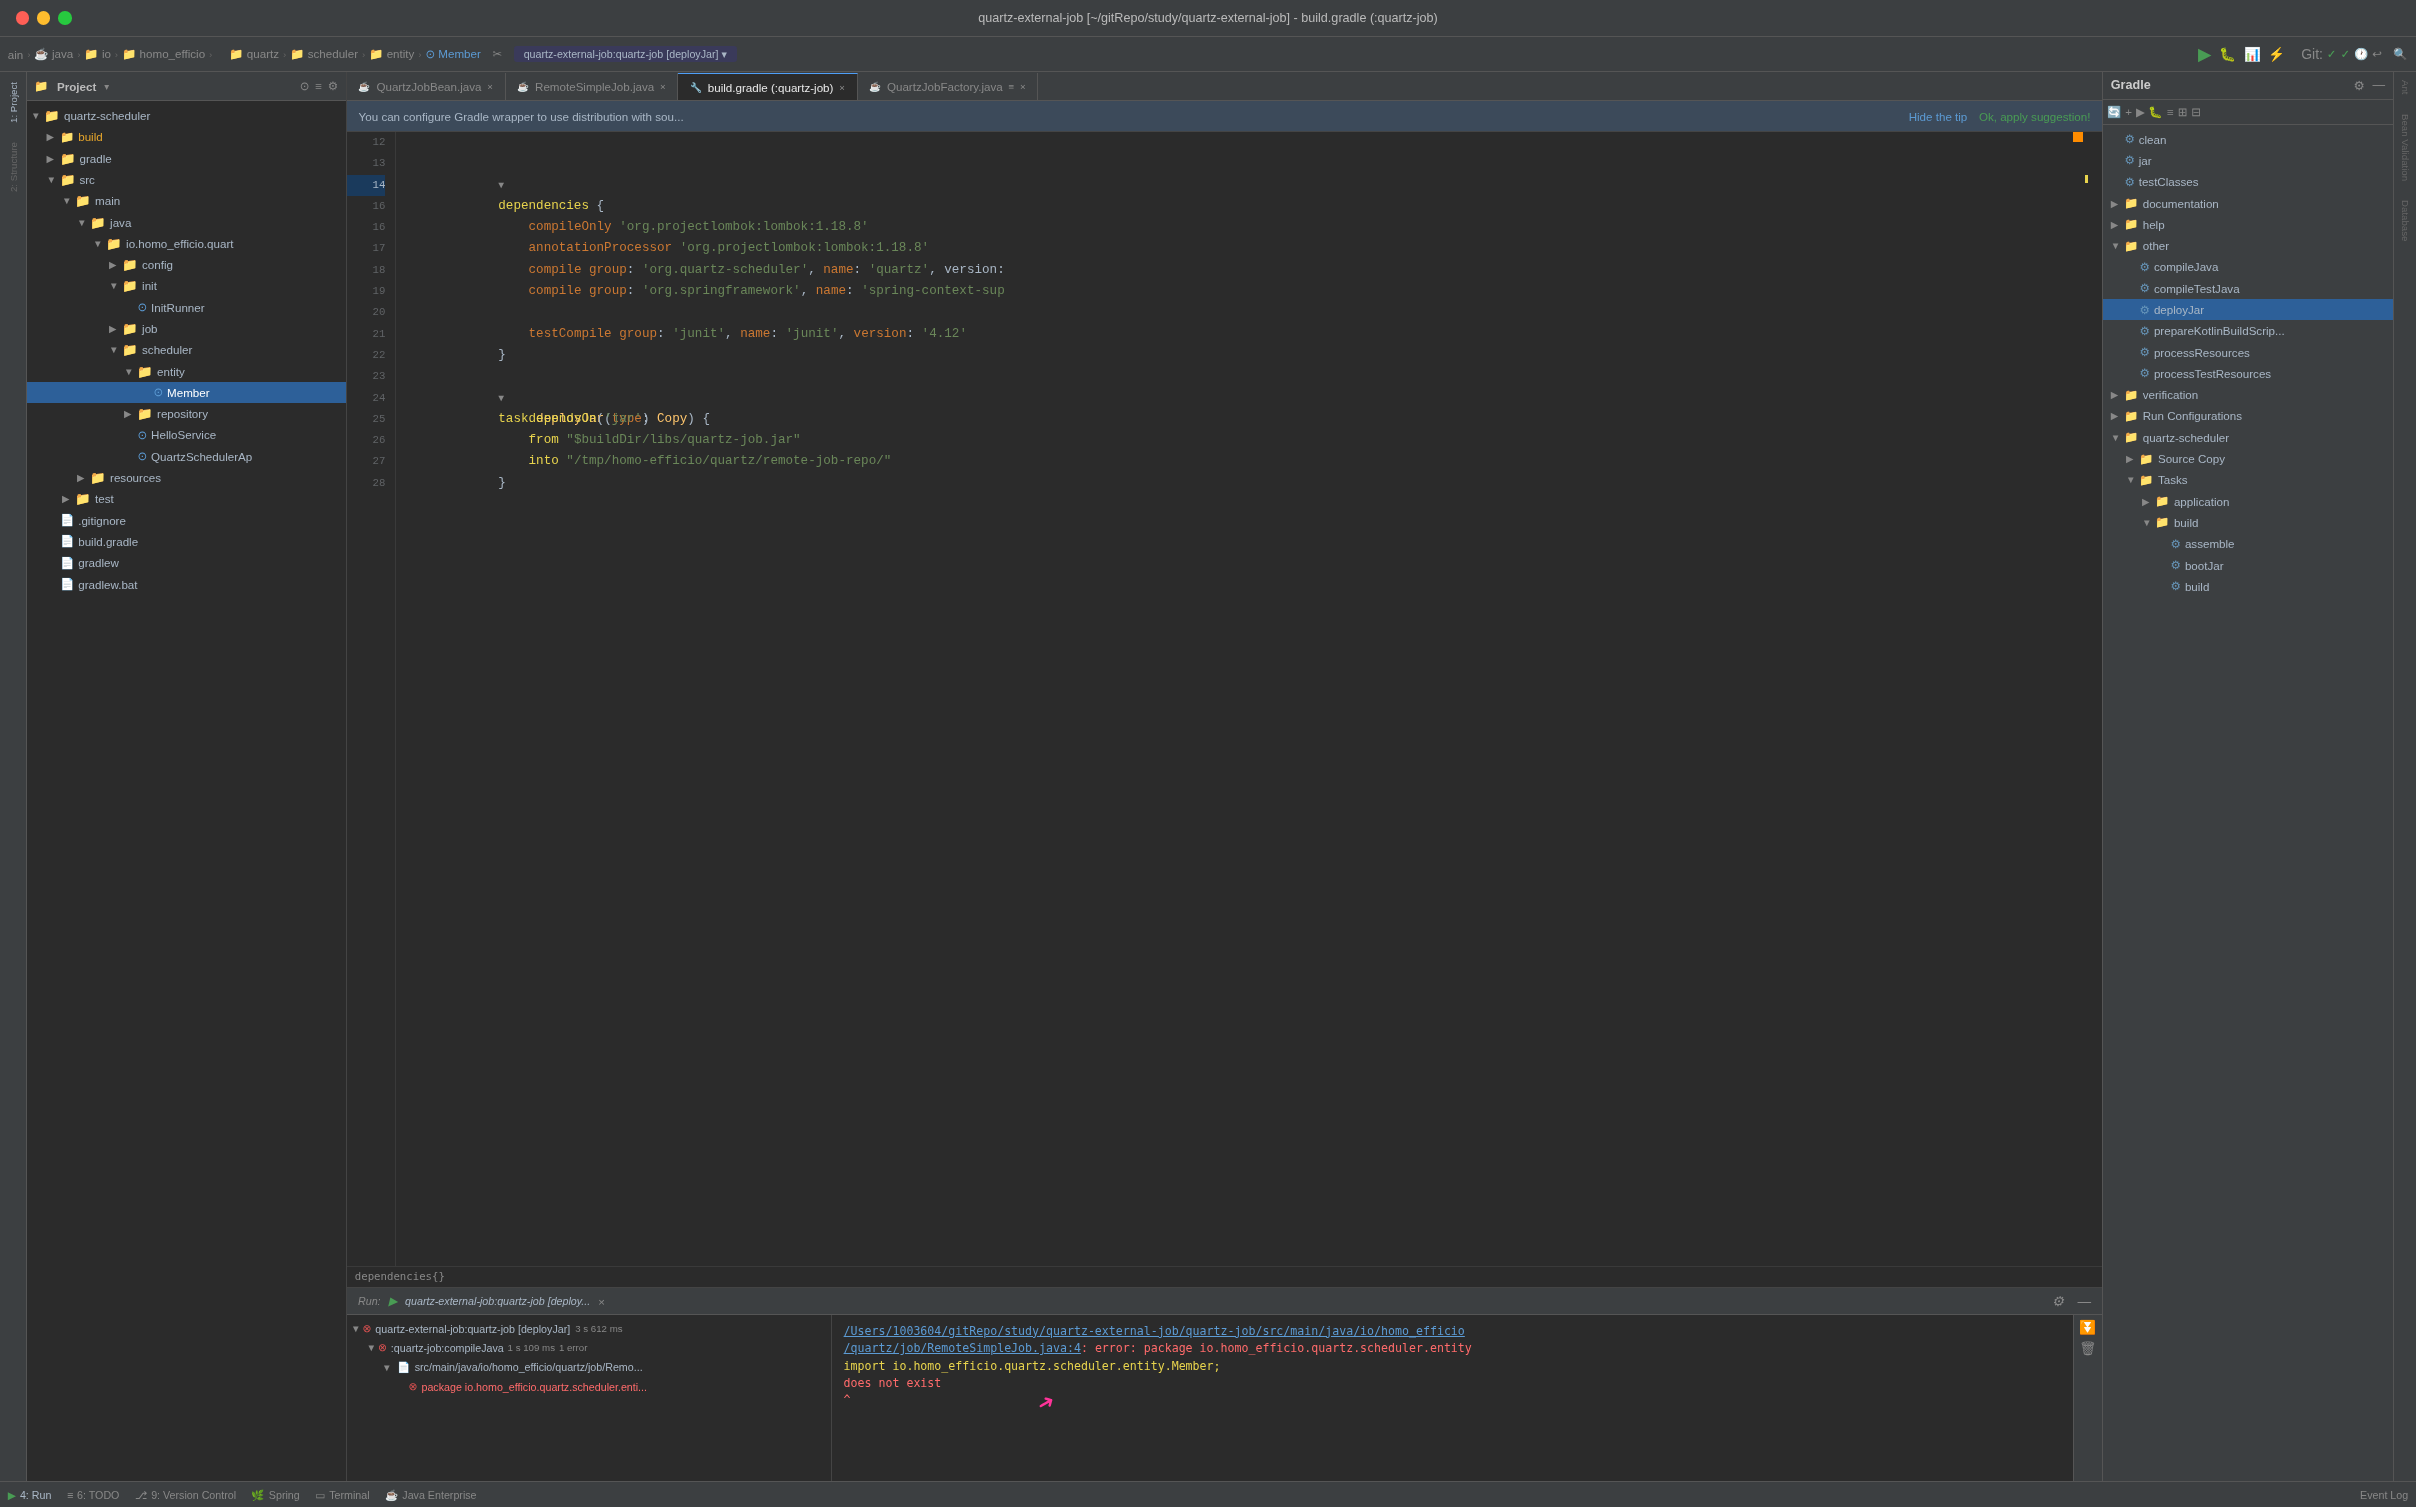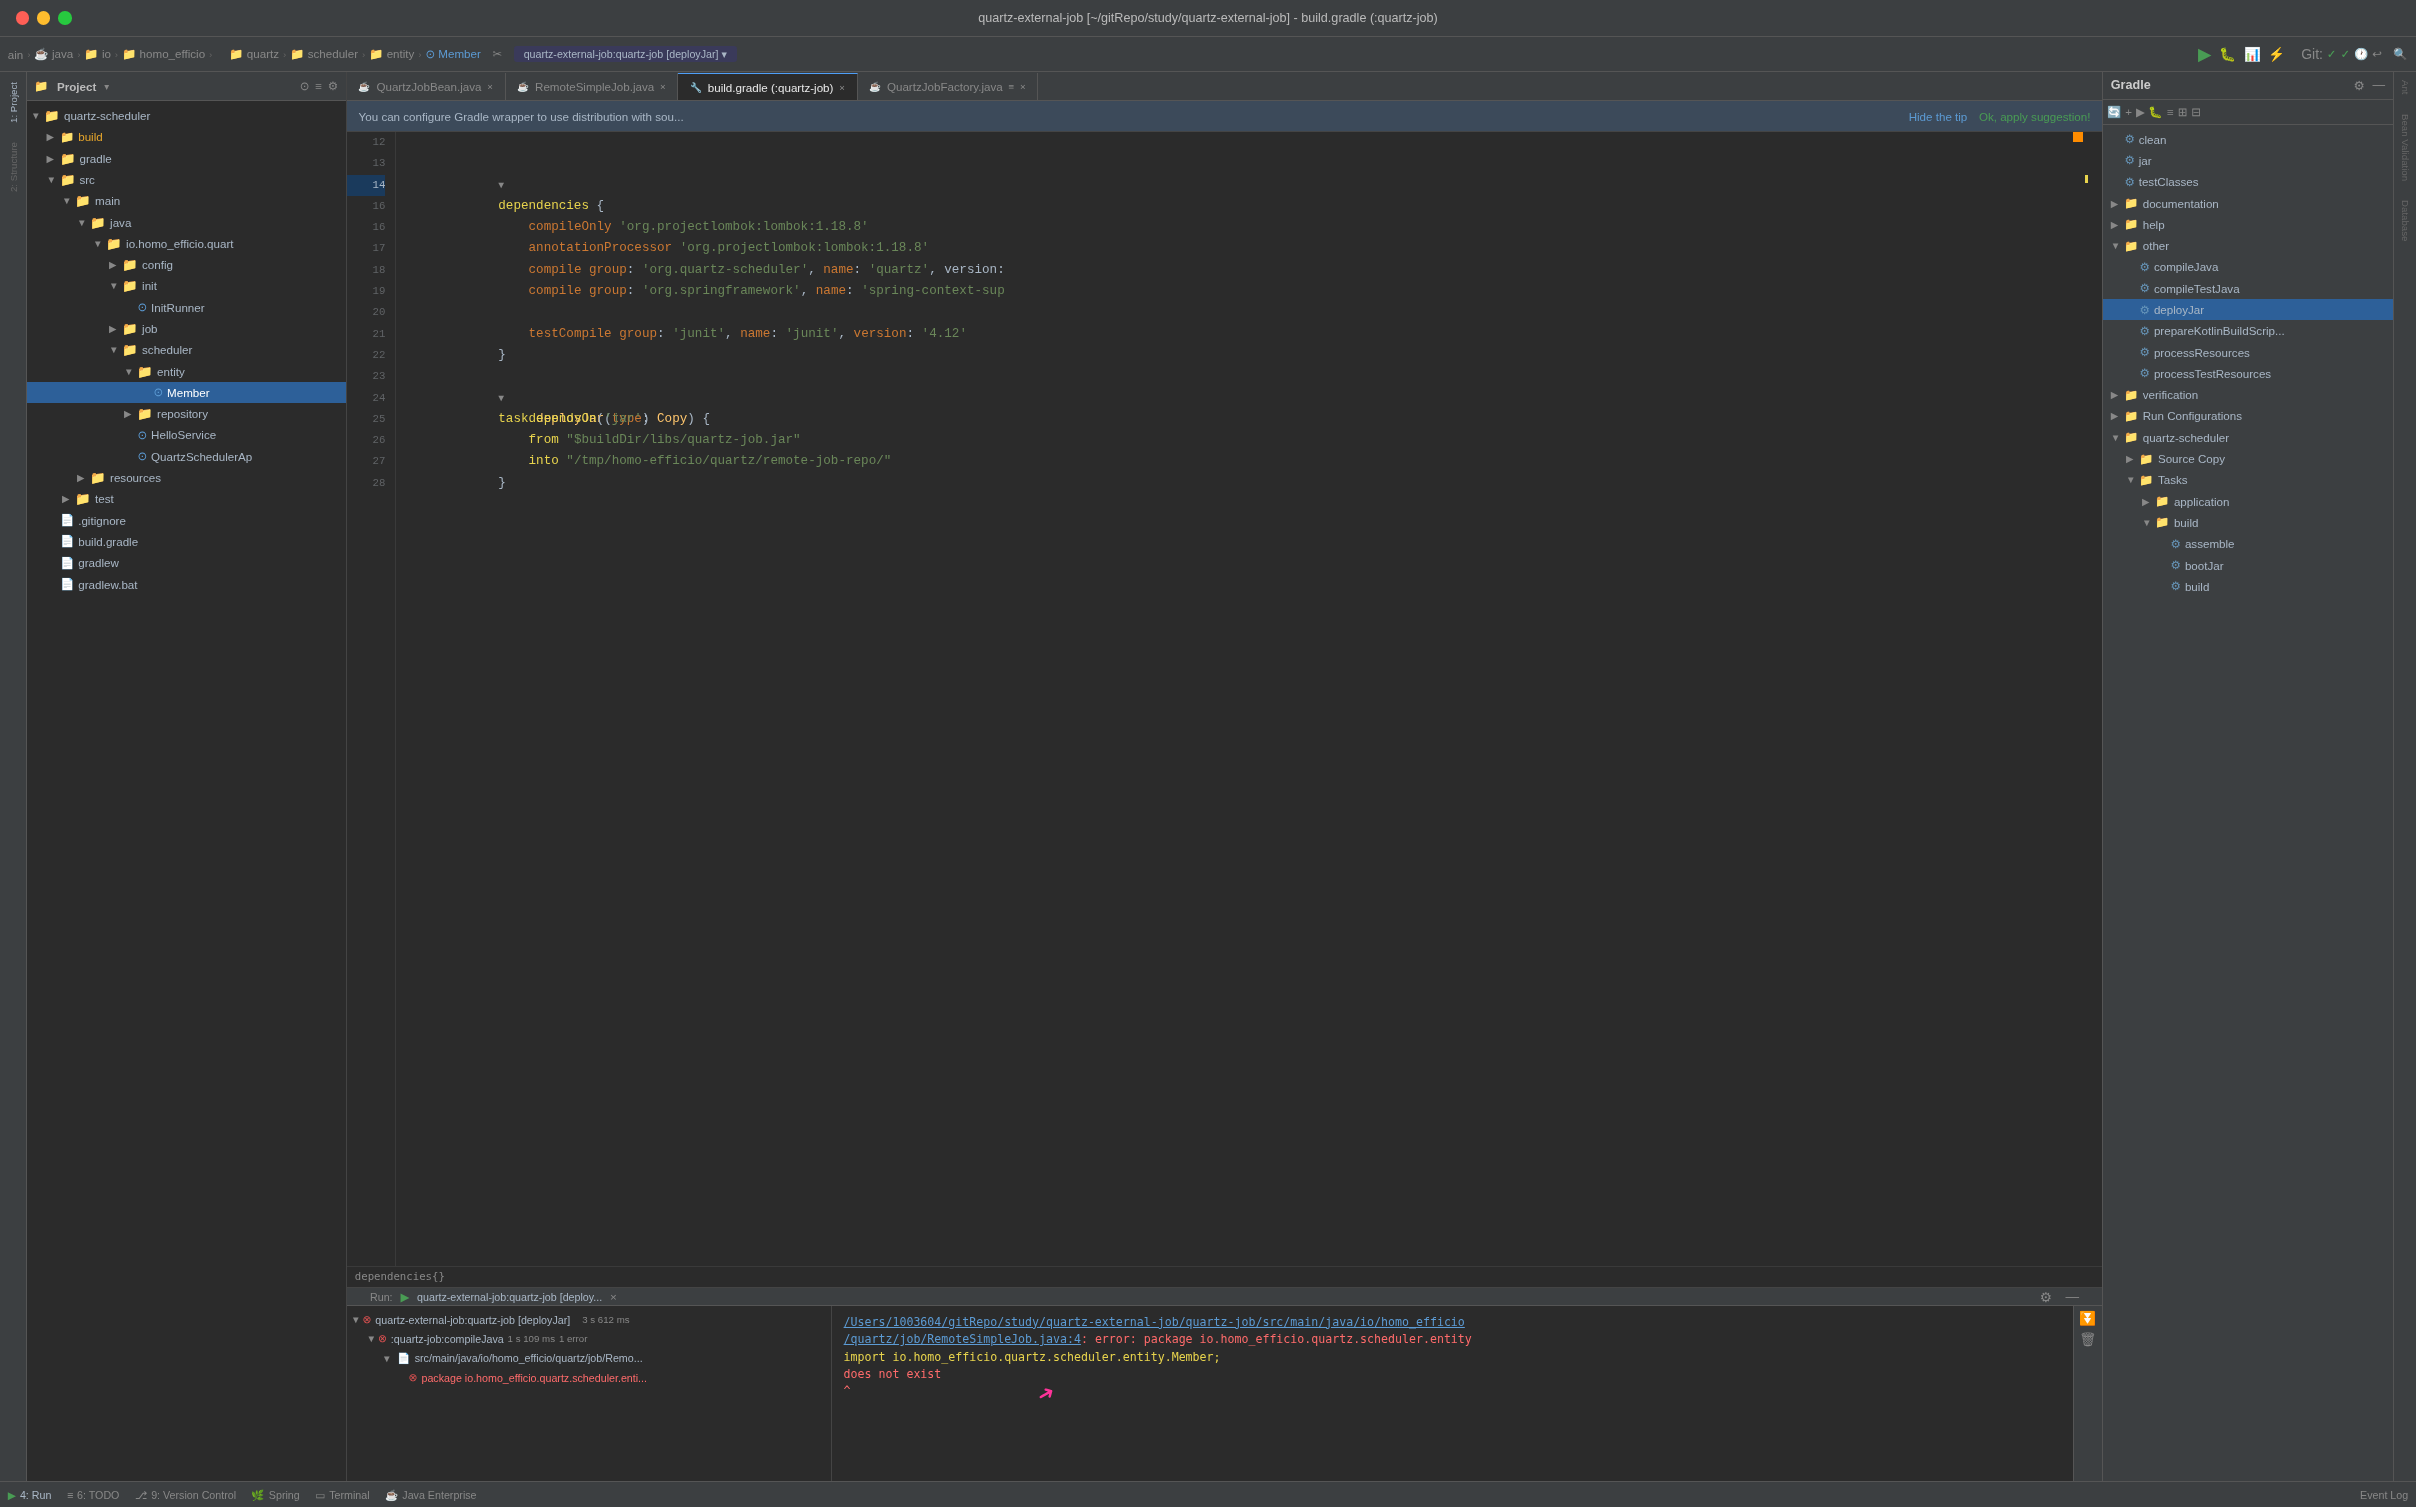--- a/index.html
+++ b/index.html
@@ -199,28 +199,29 @@
     
     .bottom-panel {
       height: 194px;
       background: #2b2b2b;
       border-top: 1px solid #444;
       display: flex;
       flex-direction: column;
     }
     .bottom-tabs {
       background: #3c3f41;
-      height: 18px;
-      display: flex;
-      align-items: center;
-      padding: 0 23px;
+      height: 27px;
+      display: flex;
+      align-items: center;
+      padding: 0 11px;
       gap: 7.8px;
       border-bottom: 1px solid #555;
       font-size: 11.6px;
       font-family: -apple-system, sans-serif;
+      font-style: italic;
     }
     .bottom-tab-close { color: #888; cursor: pointer; }
     .bottom-content {
       flex: 1;
       display: flex;
       overflow: hidden;
     }
     .run-tree {
       width: 485px;
       border-right: 1px solid #444;
@@ -649,21 +650,21 @@
         <span style="margin-left:auto; color:#888; font-size:13.6px; cursor:pointer;">⚙</span>
         <span style="color:#888; font-size:13.6px; cursor:pointer; margin-left:5.8px;">—</span>
       </div>
       <div class="bottom-content">
 
         <div class="run-tree">
           <div class="run-item" style="padding-left:3.9px;">
             <span style="color:#888; font-size:9.7px; width:11.6px;">▼</span>
             <span class="err-icon">⊗</span>
             <span style="margin-left:3.9px;">quartz-external-job:quartz-job [deployJar]</span>
-            <span style="color:#888; margin-left:12px; font-size:9.7px;">3 s 612 ms</span>
+            <span style="color:#888; margin-left:5px; font-size:9.7px;">3 s 612 ms</span>
           </div>
           <div class="run-item" style="padding-left:19.4px;">
             <span style="color:#888; font-size:9.7px; width:11.6px;">▼</span>
             <span class="err-icon">⊗</span>
             <span style="margin-left:3.9px;">:quartz-job:compileJava</span>
             <span style="color:#888; margin-left:3.9px; font-size:9.7px;">1 s 109 ms</span>
             <span style="color:#888; margin-left:3.9px; font-size:9.7px;">1 error</span>
           </div>
           <div class="run-item" style="padding-left:35px;">
             <span style="color:#888; font-size:9.7px; width:11.6px;">▼</span>

